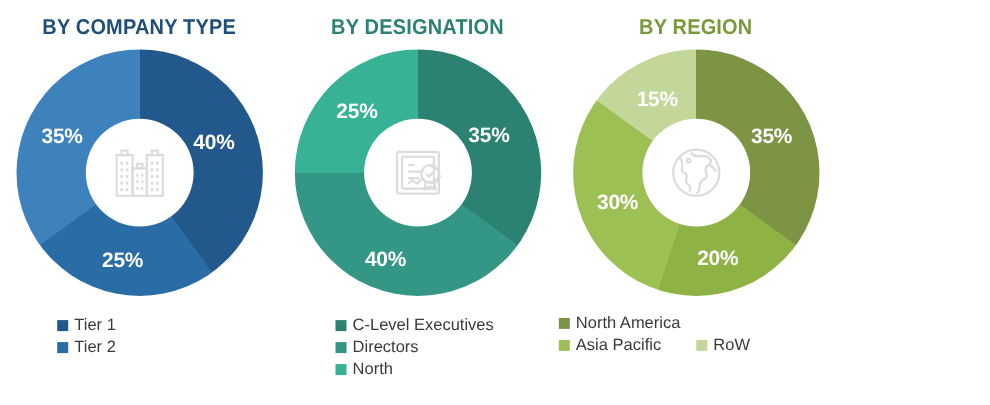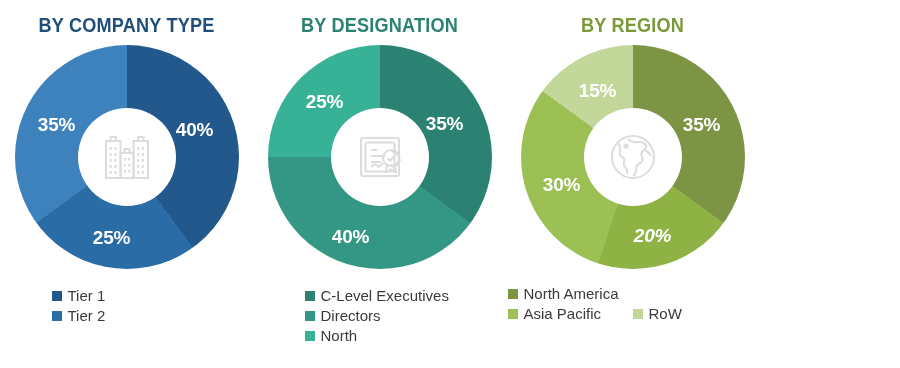--- a/index.html
+++ b/index.html
@@ -207,21 +207,21 @@
               <circle cx="29" cy="29" r="21"></circle>
               <path d="M14 15 q3 5 2 9 q-1 4 2 5 q3 1 2 5 q-1 4 2 6 q2 2 1 6"></path>
               <path d="M24 11 q4 4 9 3 q5 -1 8 2 q3 3 -1 6 q-4 3 -2 7 q2 4 -2 6 q-4 2 -4 7 q0 4 -3 6"></path>
               <path d="M41 22 q4 2 6 6"></path>
               <circle cx="22" cy="18" r="1.6"></circle>
             </g>
           </svg>
         </div>
       </div>
       <span class="slice-label" style="left:181px; top:80px;">35%</span>
-      <span class="slice-label" style="left:132px; top:191px;font-style:italic;">20%</span>
+      <span class="slice-label" style="left:132px; top:191px;">20%</span>
       <span class="slice-label" style="left:41px; top:140px;">30%</span>
       <span class="slice-label" style="left:77px; top:46px;">15%</span>
     </div>
 
     <div class="legend legend-grid">
       <div class="legend-row">
         <div class="legend-item">
           <span class="swatch" style="background:#7d9444;"></span>
           <span class="legend-label">North America</span>
         </div>

